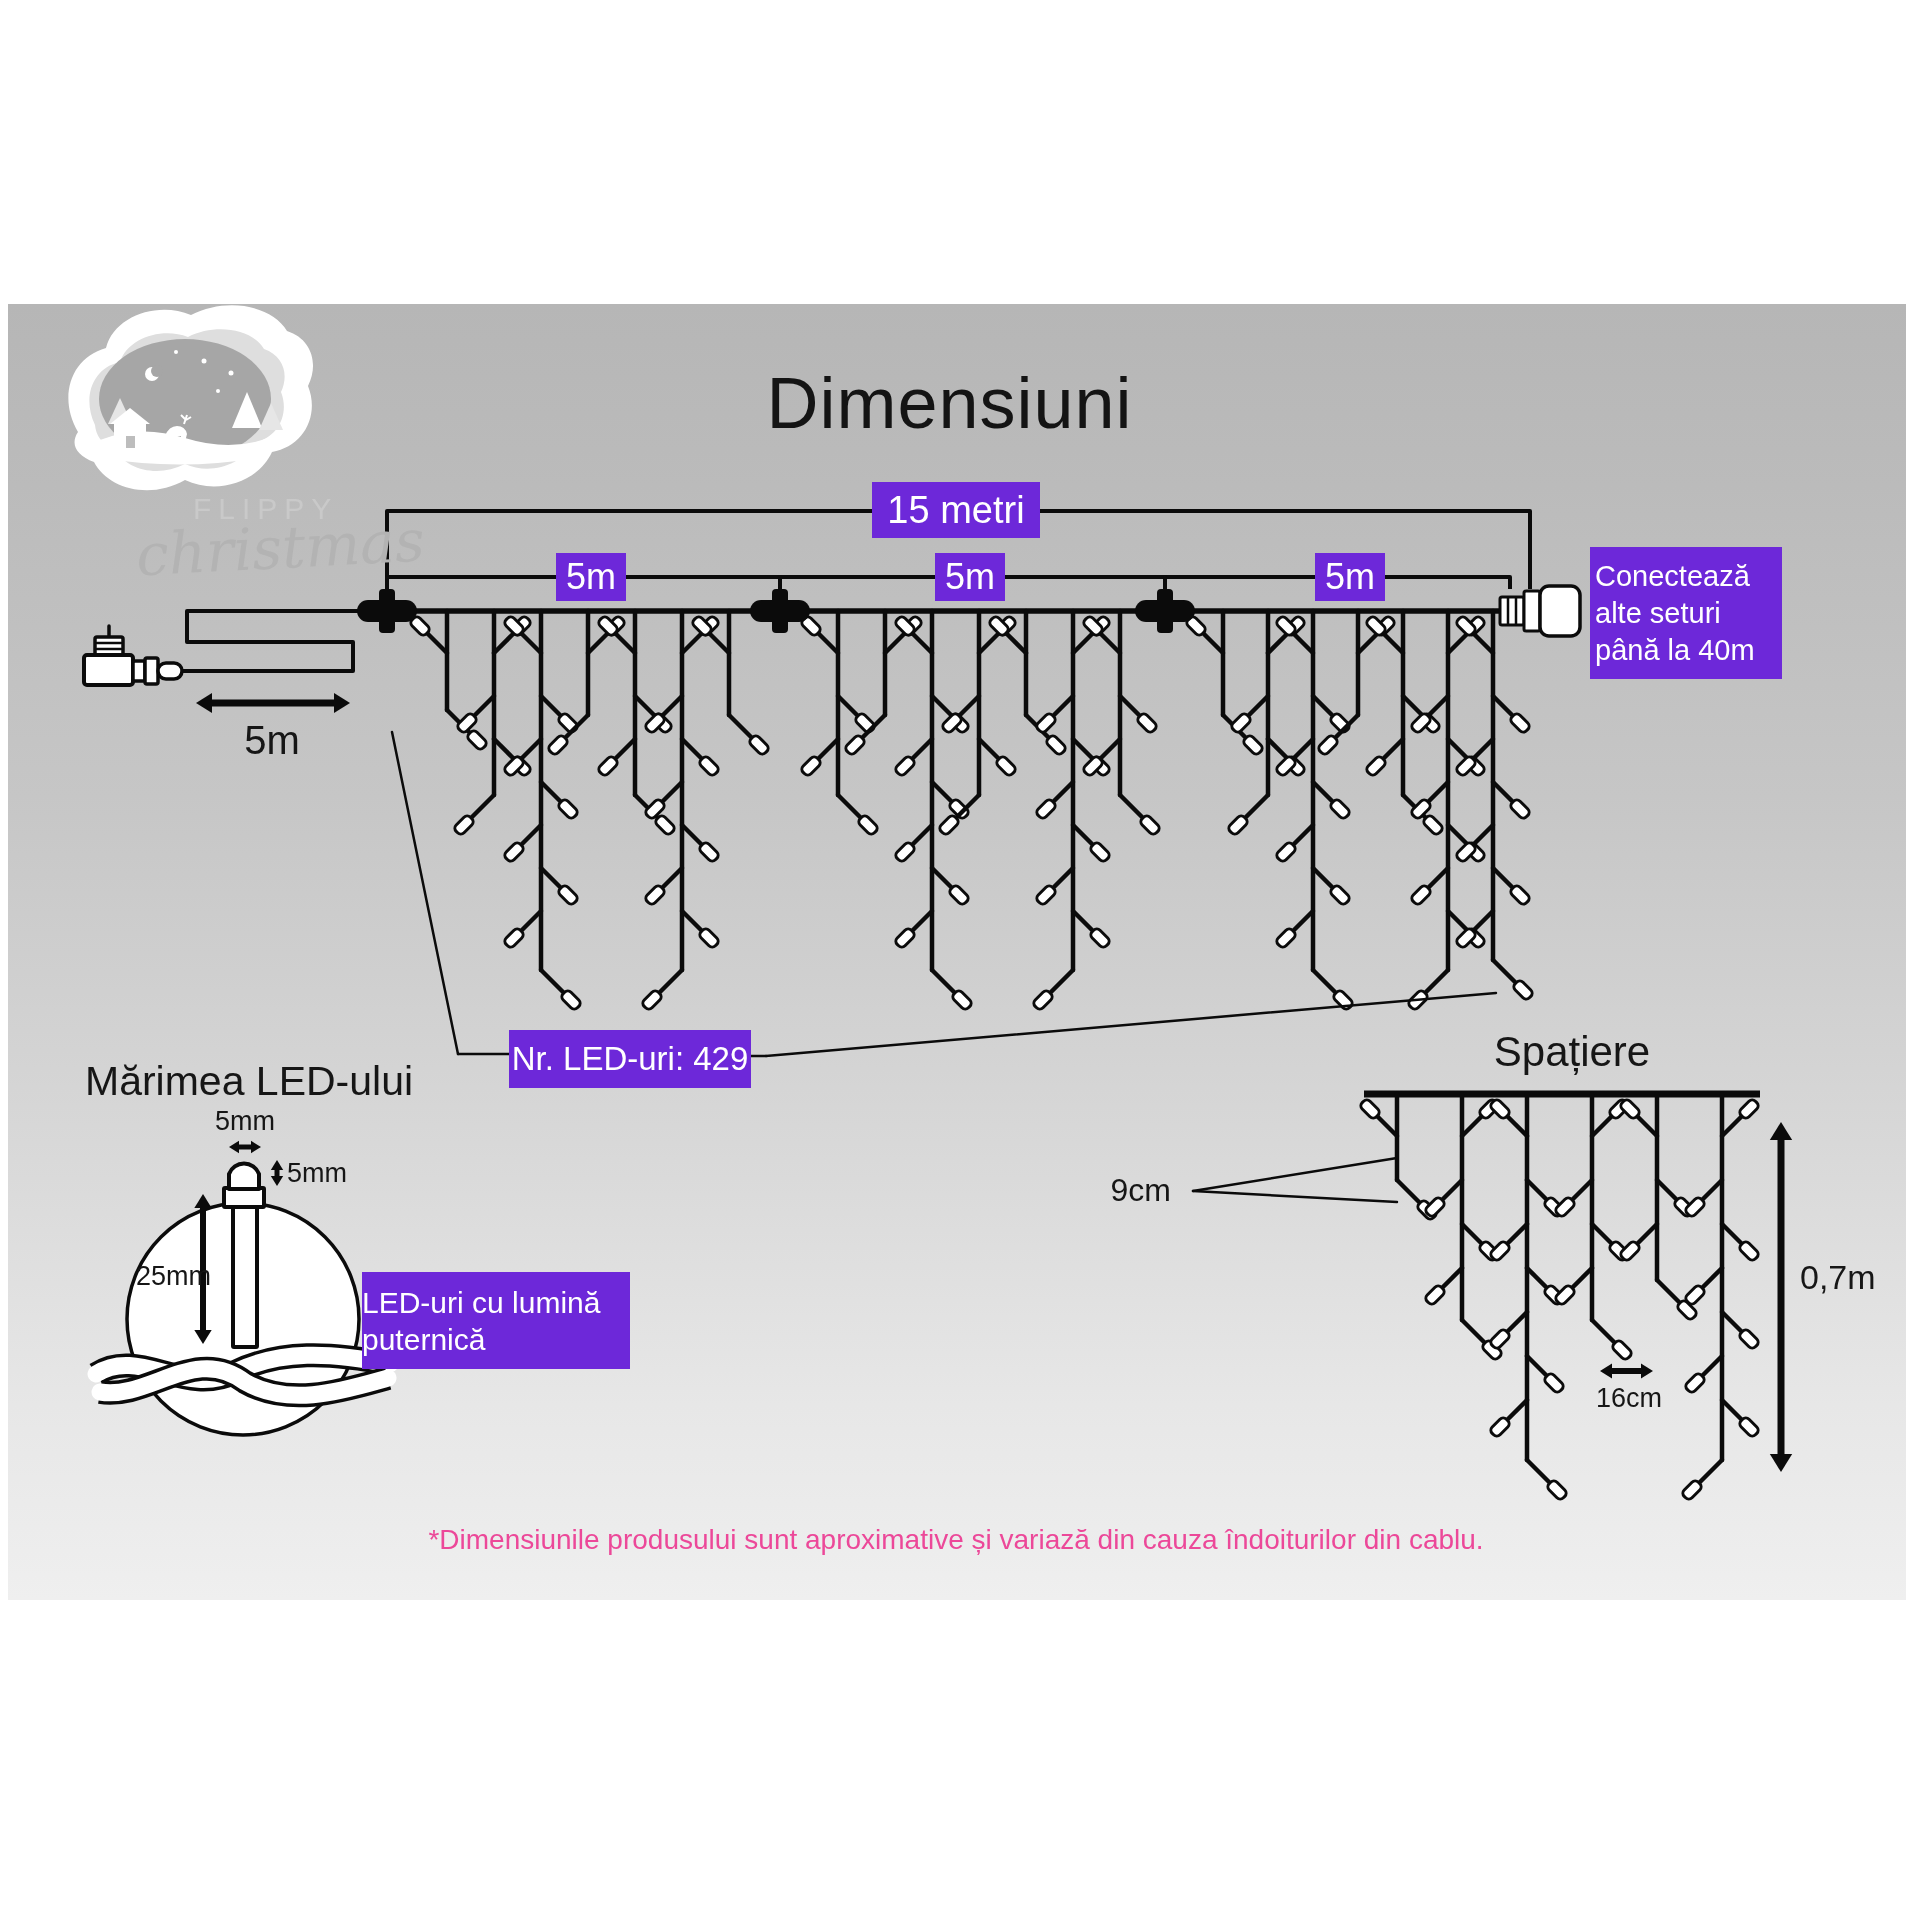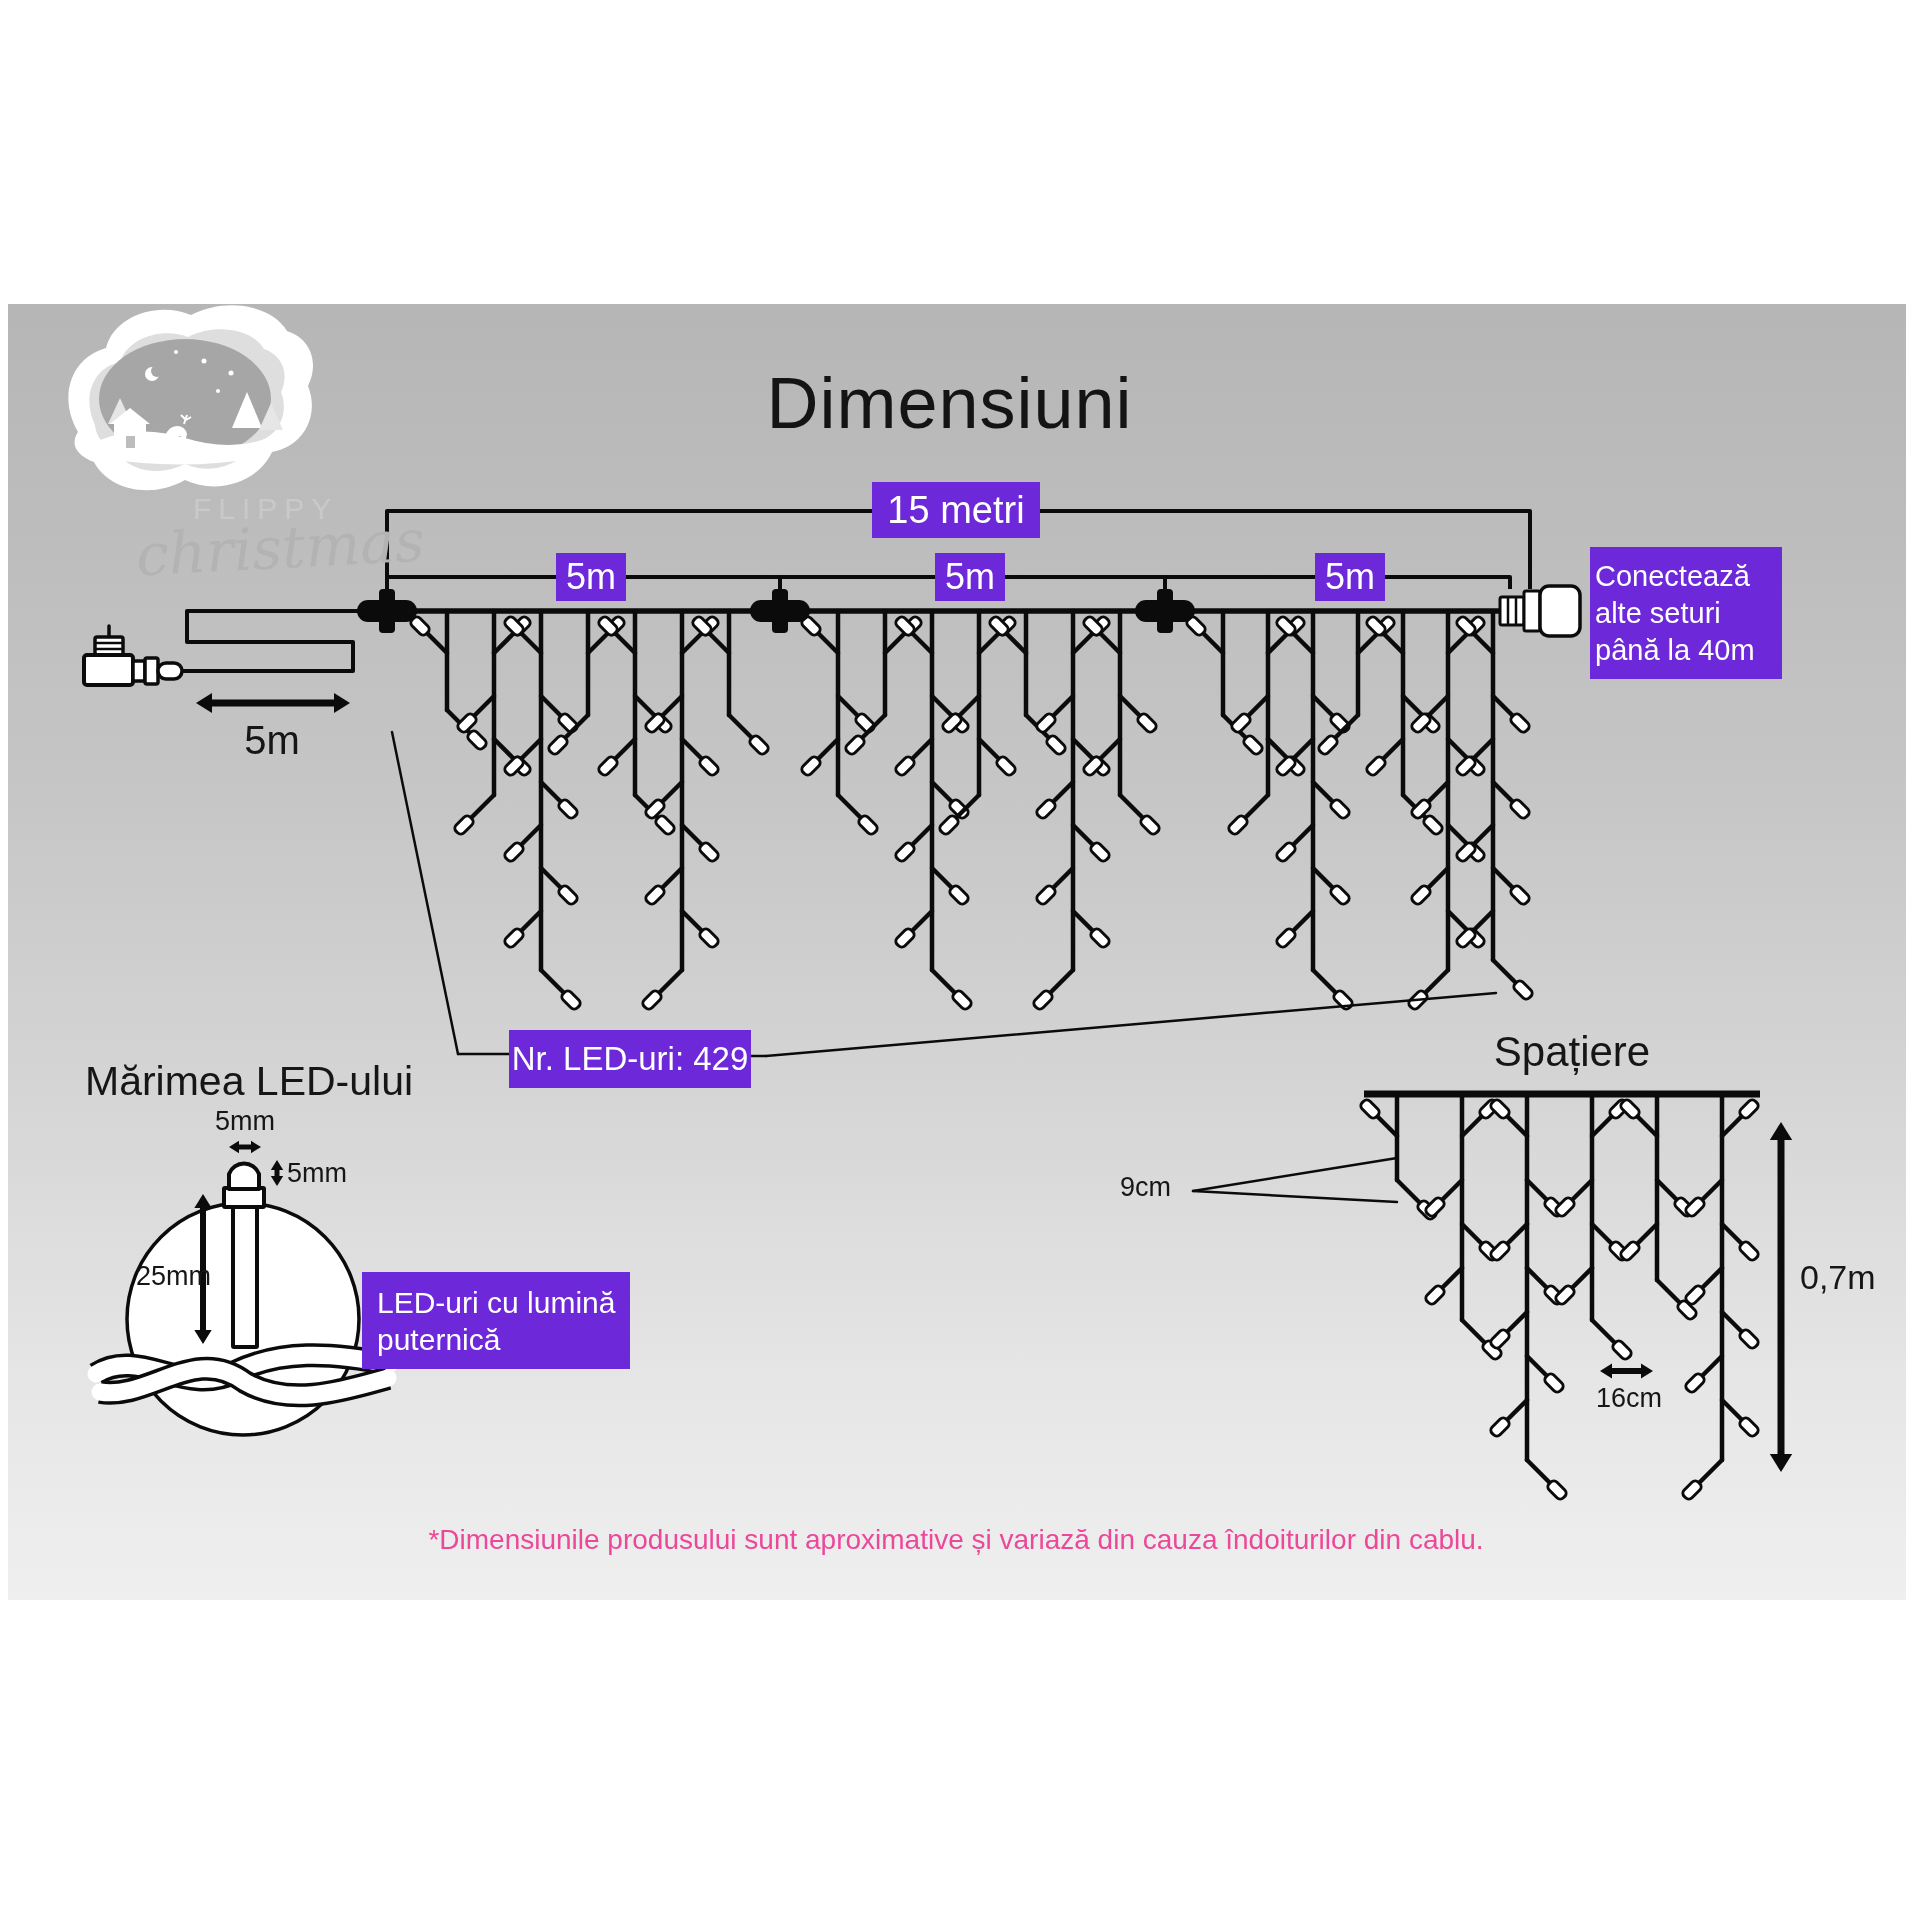--- a/index.html
+++ b/index.html
@@ -19,28 +19,28 @@
     position:absolute;background:#6d28d9;color:#ffffff;
     display:flex;align-items:center;justify-content:center;white-space:nowrap;
   }
   .black-box.multiline{flex-direction:column;align-items:flex-start;justify-content:center;}
   #title{left:0;right:13px;top:362px;font-size:72px;letter-spacing:1px;color:#141414;}
   #box-15m{left:872px;top:482px;width:168px;height:56px;font-size:38px;}
   .box-5m{top:553px;width:70px;height:48px;font-size:36px;}
   #box-5m-1{left:556px;} #box-5m-2{left:935px;} #box-5m-3{left:1315px;}
   #box-connect{left:1590px;top:547px;width:192px;height:132px;font-size:29px;line-height:37px;padding-left:5px;box-sizing:border-box;}
   #box-ledcount{left:509px;top:1030px;width:242px;height:58px;font-size:33px;}
-  #box-lednote{left:362px;top:1272px;width:268px;height:97px;font-size:30px;line-height:37px;padding-left:15px;box-sizing:border-box;}
+  #box-lednote{left:362px;top:1272px;width:268px;height:97px;font-size:30px;line-height:37px;box-sizing:border-box;}
   #lead-5m{left:197px;top:718px;width:150px;font-size:40px;}
   #marimea{left:85px;top:1058px;font-size:41px;}
   #mm-top{left:180px;top:1106px;width:130px;font-size:27px;}
   #mm-side{left:287px;top:1158px;font-size:27px;}
   #mm-25{left:136px;top:1261px;font-size:27px;}
   #spatiere{left:1462px;top:1028px;width:220px;font-size:42px;}
-  #cm9{left:1095px;top:1172px;width:76px;text-align:right;font-size:27px;}
+  #cm9{left:1095px;top:1172px;width:76px;text-align:right;font-size:32px;}
   #cm16{left:1583px;top:1383px;width:92px;font-size:27px;}
   #m07{left:1800px;top:1258px;font-size:34px;}
   #footnote{left:0;right:0;top:1524px;font-size:28px;color:#ec4899;}
   #logo-brand{left:193px;top:492px;font-size:30px;letter-spacing:7px;color:#c9c9c9;}
   #logo-sub{left:136px;top:514px;font-size:58px;color:#b3b3b3;font-family:"DejaVu Serif","Liberation Serif",serif;font-style:italic;transform:rotate(-3deg);}
 </style>
 </head>
 <body>
 
 <div class="panel"></div>

